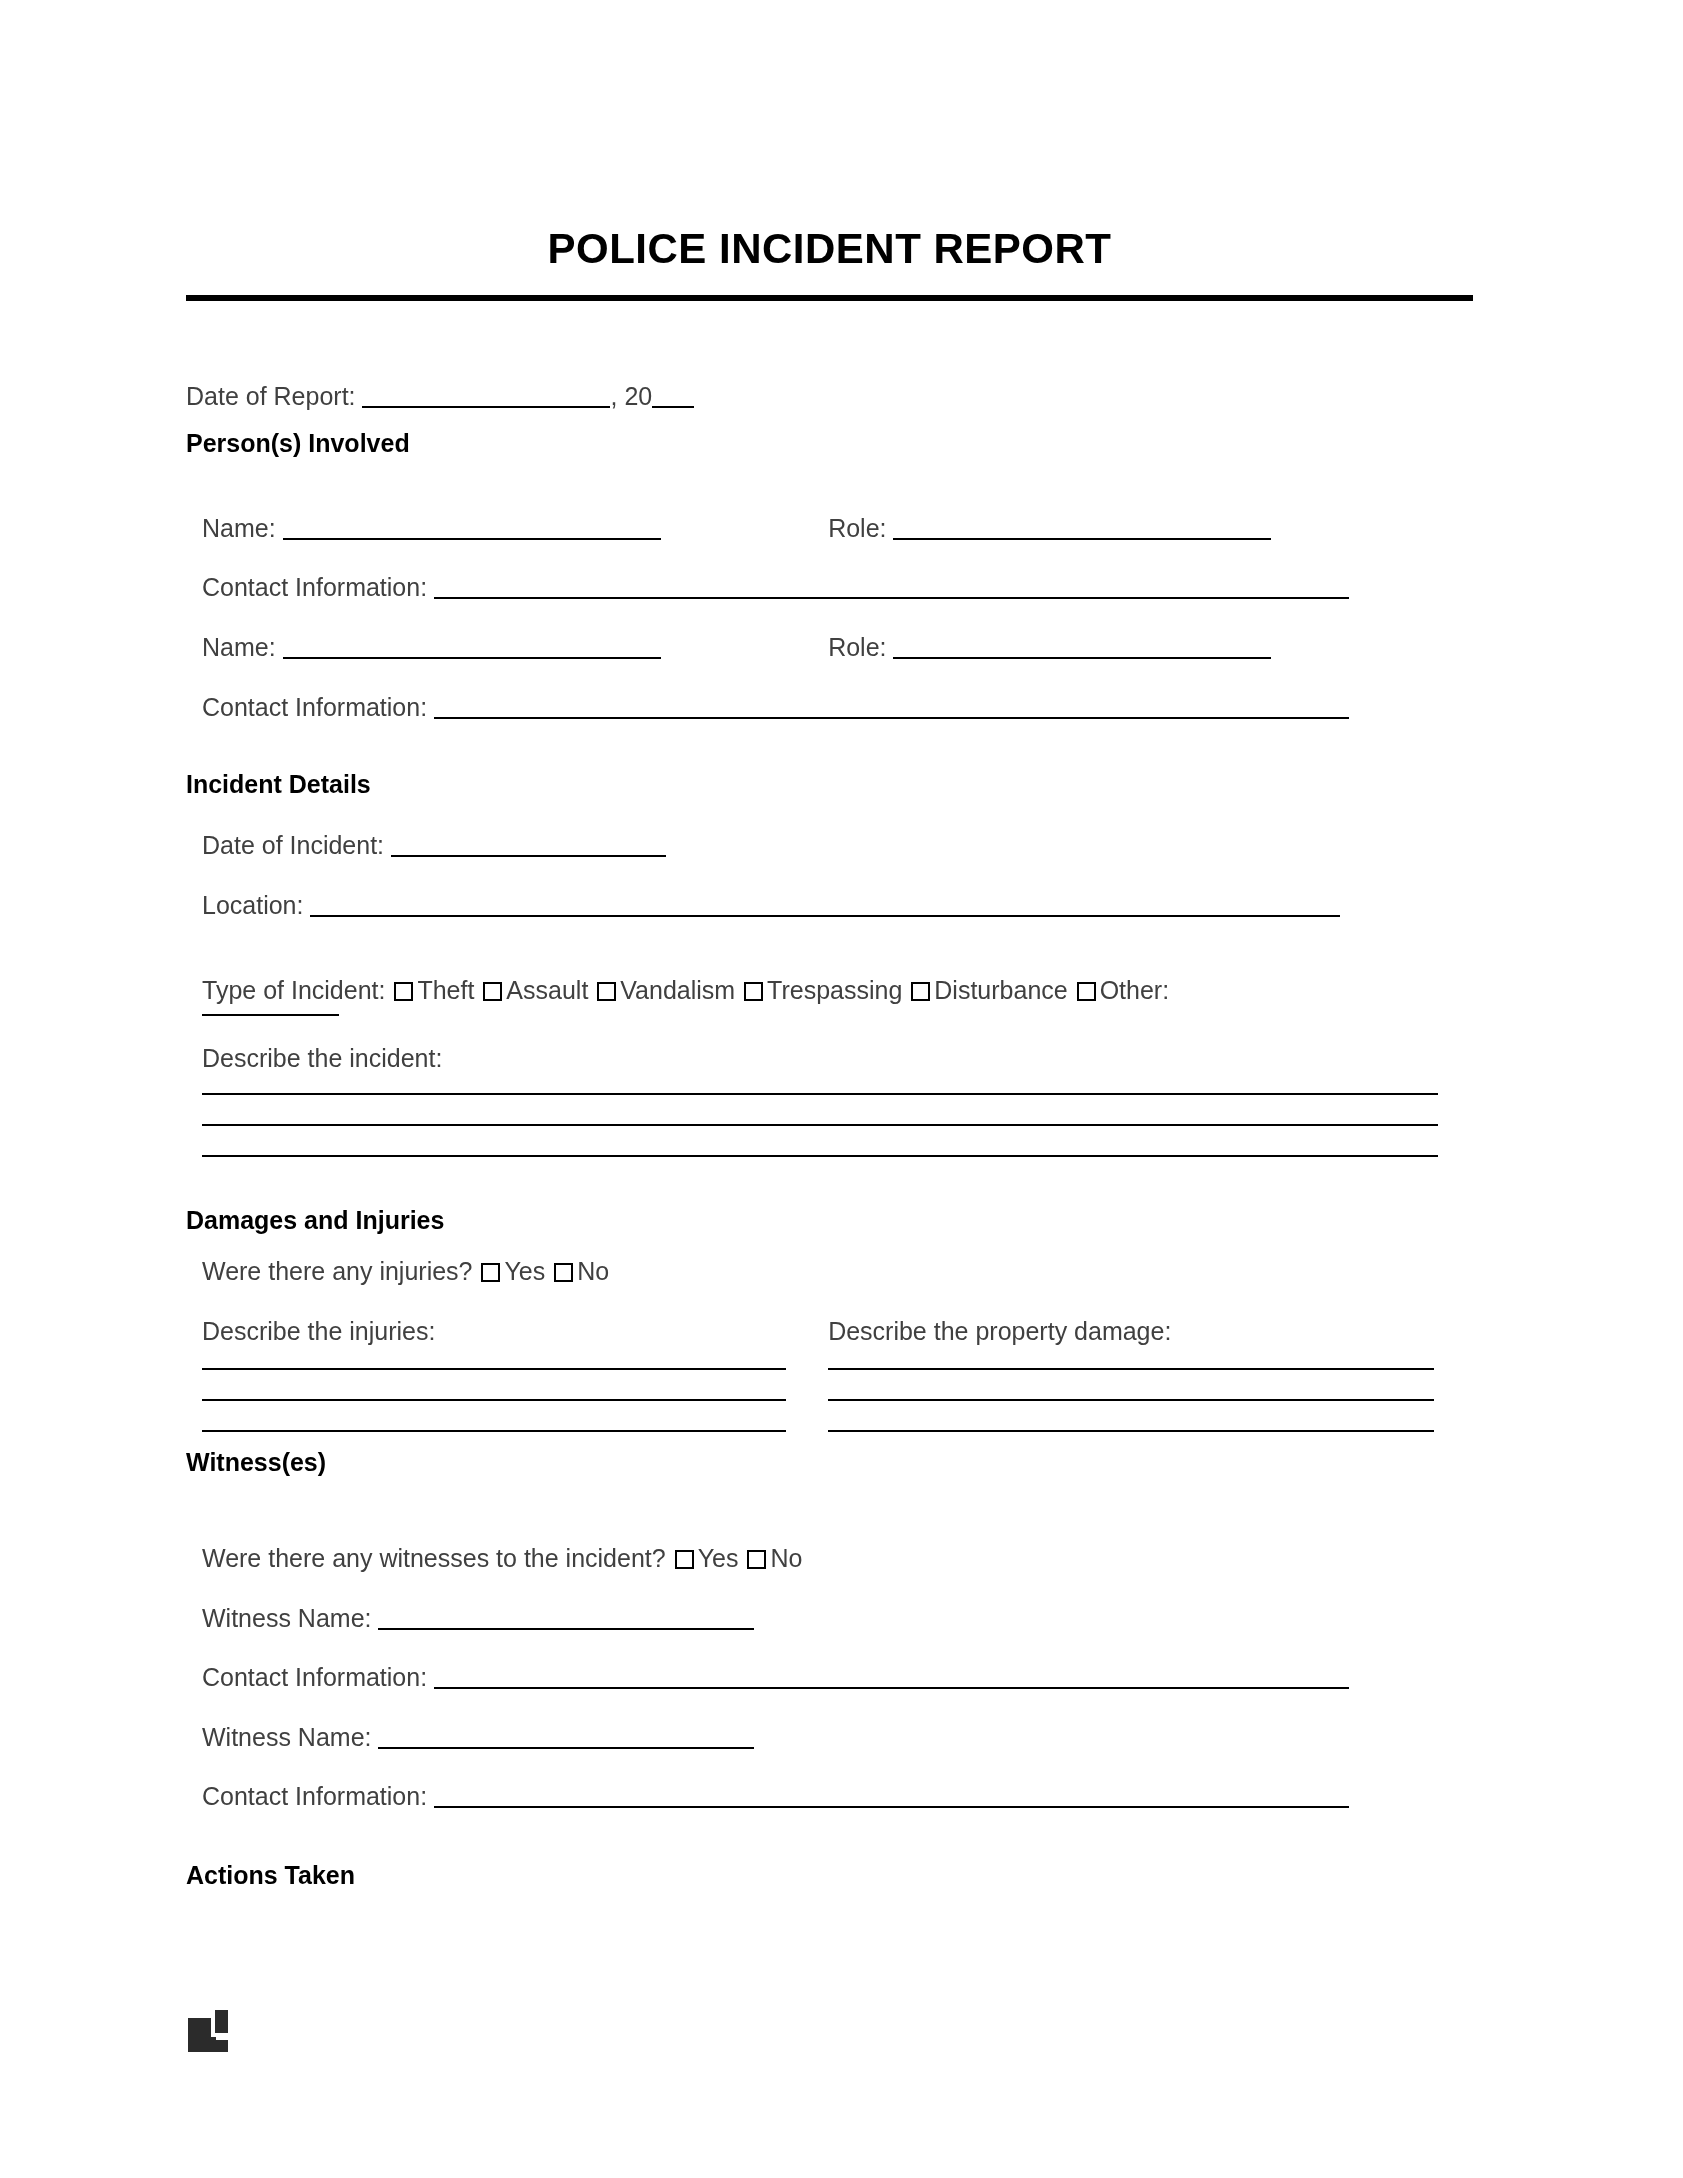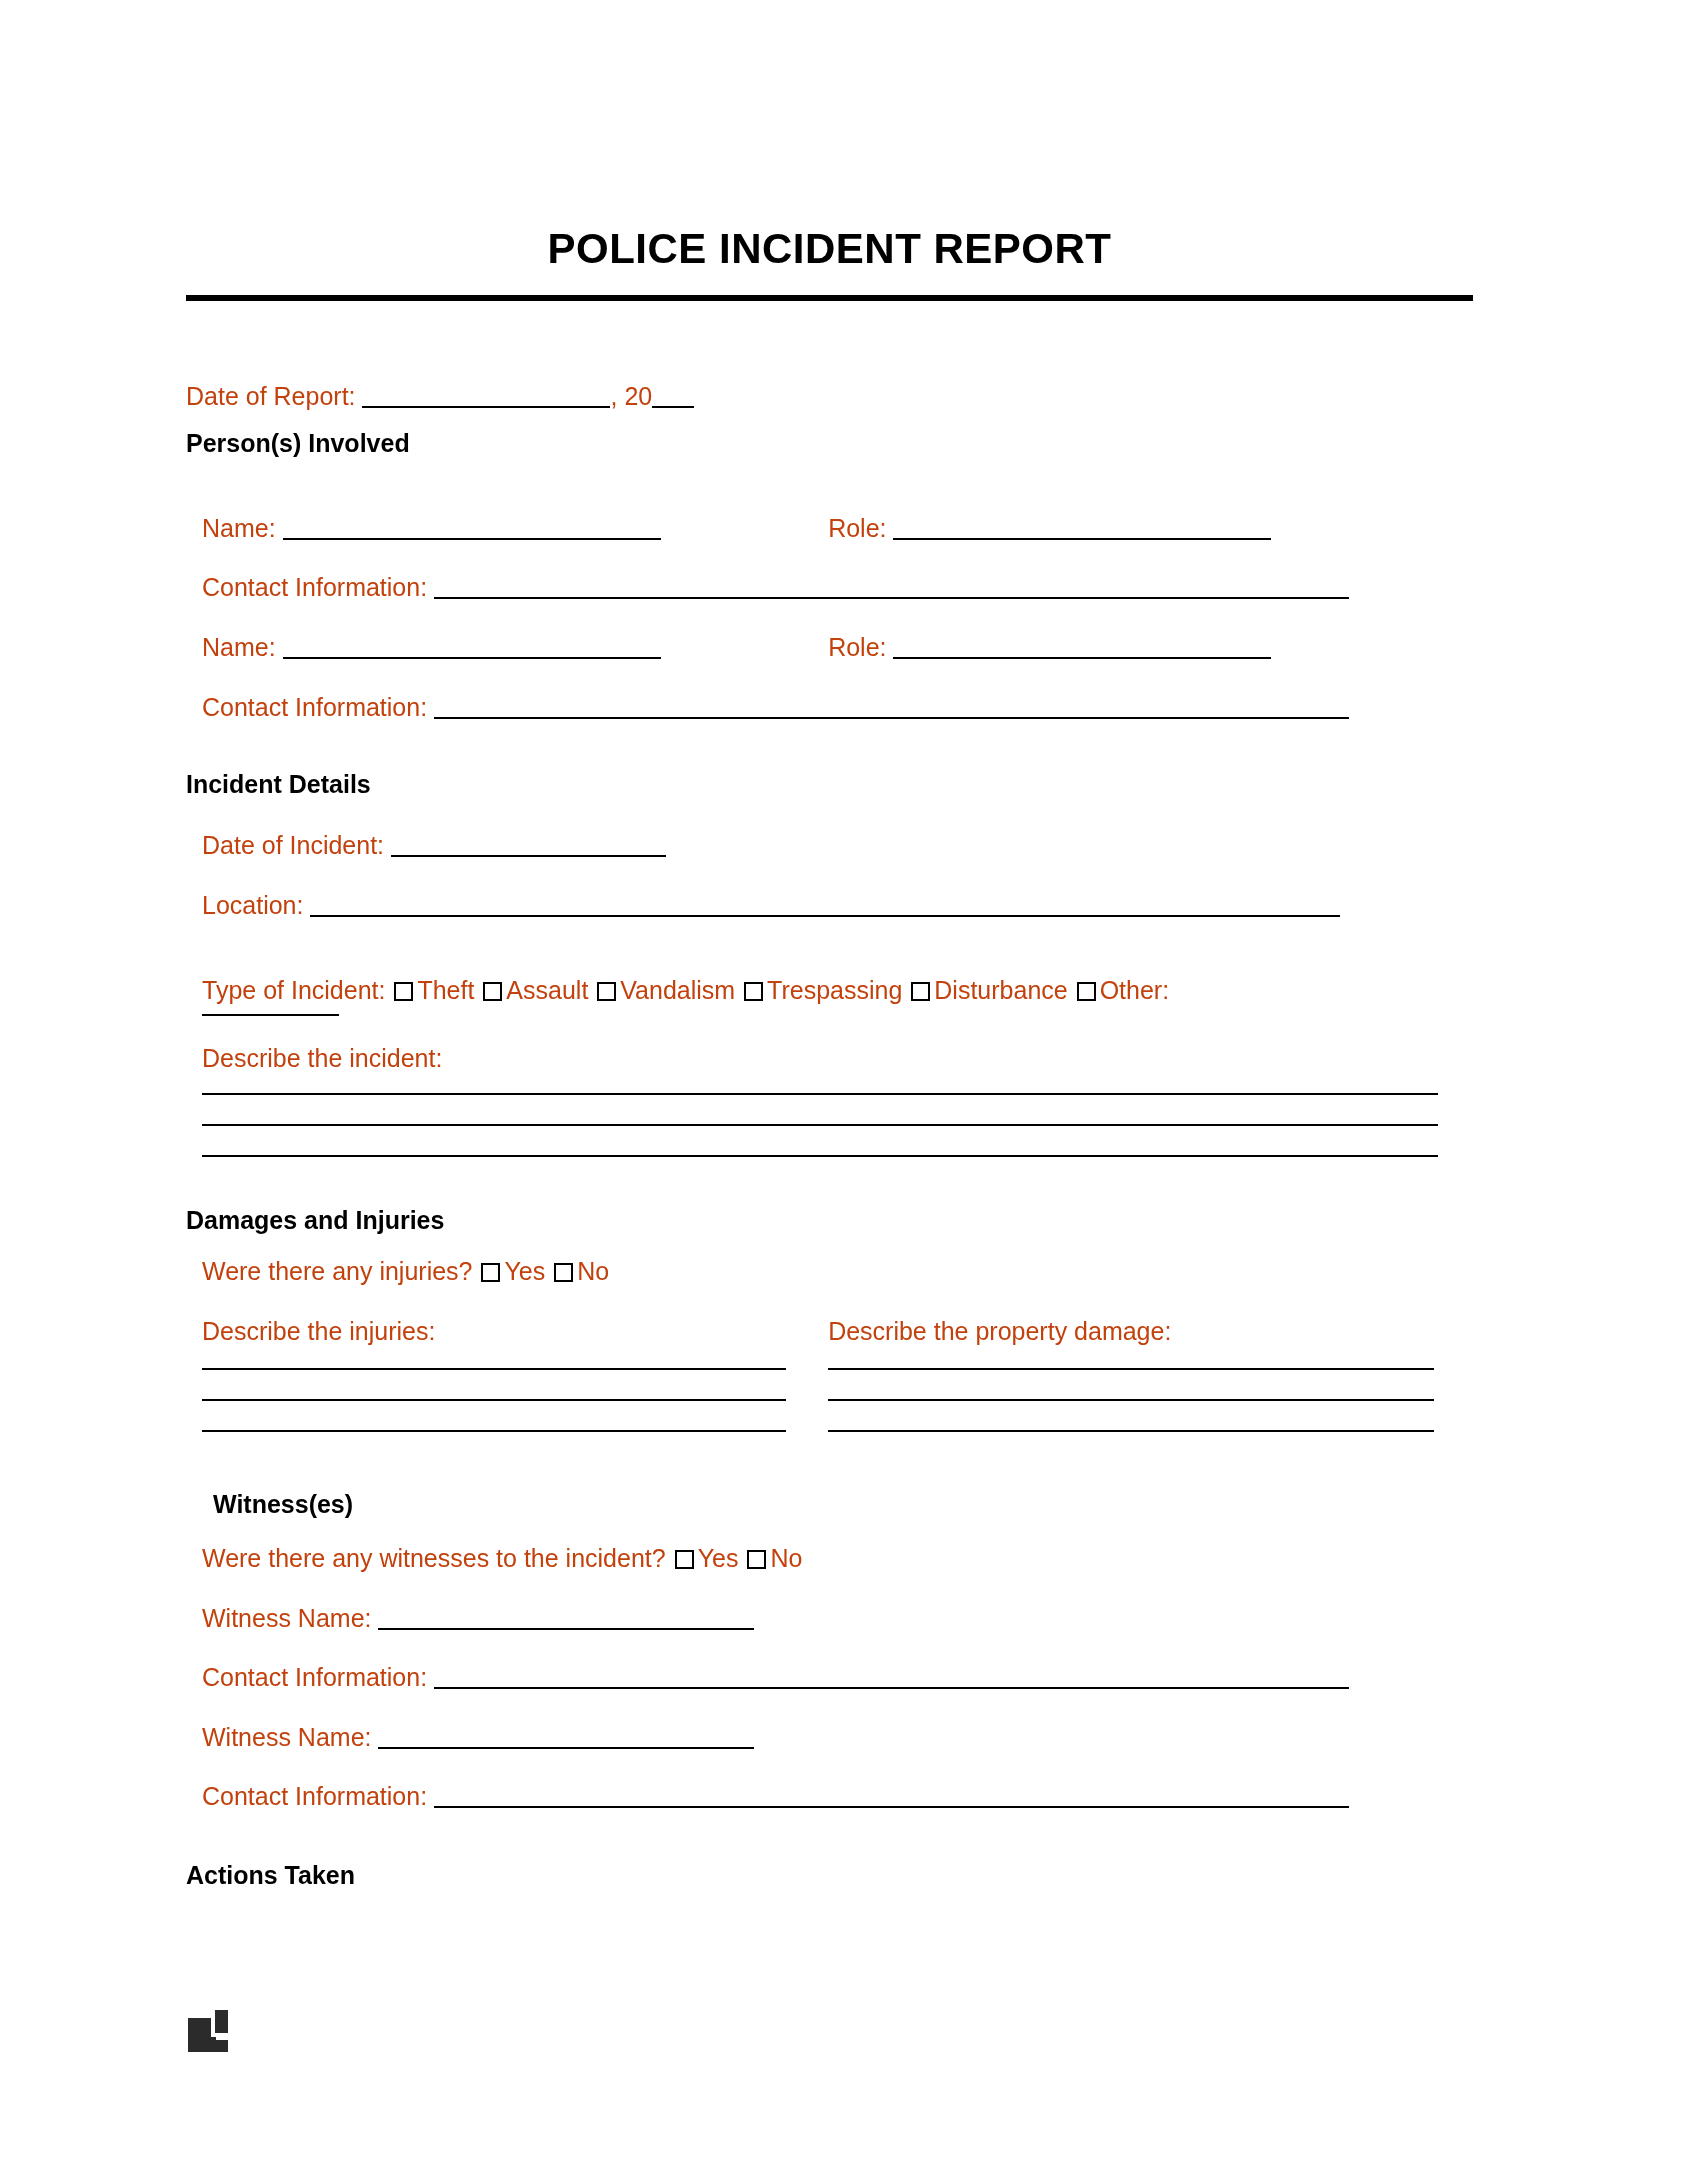--- a/index.html
+++ b/index.html
@@ -41,21 +41,21 @@
   .title-rule {
     margin-top: 23px;
     height: 6px;
     background: #000000;
     width: 1287px;
   }
   
   .row {
     font-size: 25px;
     line-height: 1.35;
-    color: #c2410c;
+    color: #404040;
     white-space: nowrap;
   }
   .section-head {
     font-size: 25px;
     font-weight: bold;
     margin: 0;
     white-space: nowrap;
   }
   .indent {
     padding-left: 16px;
@@ -233,21 +233,21 @@
         <span class="wline" style="width:584px;"></span>
         <span class="wline" style="width:584px;"></span>
       </div>
       <div class="col-r lines-block">
         <span class="wline" style="width:606px;"></span>
         <span class="wline" style="width:606px;"></span>
         <span class="wline" style="width:606px;"></span>
       </div>
     </div>
 
-    <div class="b section-head" style="top:1490px;margin-left:27px;">Witness(es)</div>
+    <div class="b section-head" style="top:1448px;">Witness(es)</div>
 
     <div class="b row indent" style="top:1542px;">
       <span>Were there any witnesses to the incident?</span>
       <span class="cb"></span><span>Yes</span>
       <span class="cb"></span><span>No</span>
     </div>
 
     <div class="b row indent" style="top:1602px;">
       <span>Witness Name:</span>
       <span class="blank" style="width:376px;"></span>

